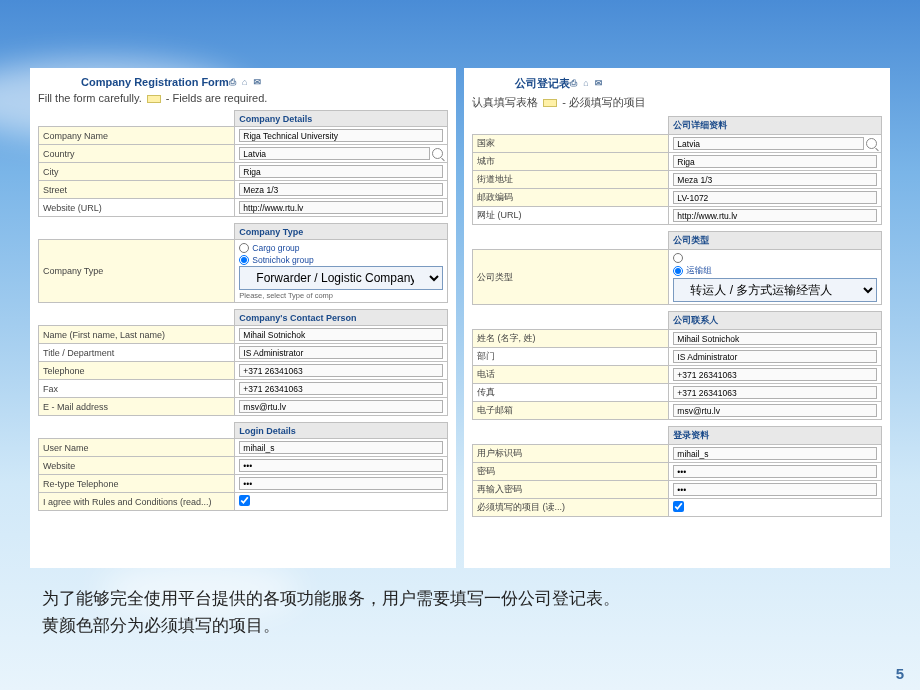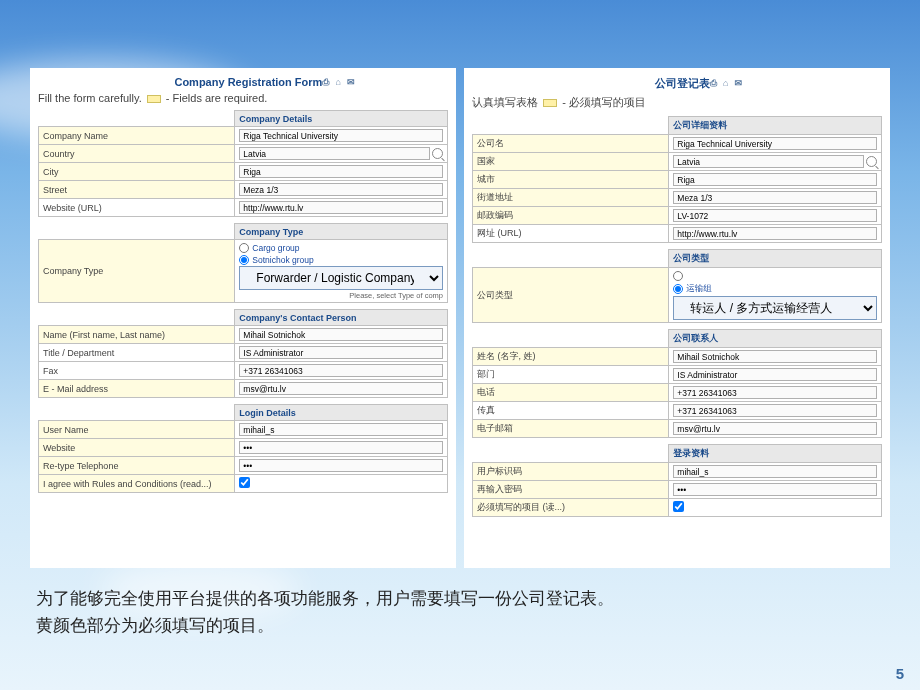--- a/index.html
+++ b/index.html
@@ -30,21 +30,21 @@
     color: #333;
     padding: 4px 8px 6px 8px;
     min-height: 500px;
   }
   .form-title {
     color: #1a4a8a;
     font-weight: bold;
     font-size: 11px;
     padding: 4px 0 2px 0;
     display: flex;
-    justify-content: center;
+    justify-content: flex-start;
     align-items: center;
     margin-left: 43px;
   }
   .title-icons { display: flex; gap: 6px; color: #5a7aa0; font-size: 9px; }
   .careful {
     font-size: 11px;
     color: #444;
     padding: 2px 0 6px 0;
   }
   .req-swatch {
@@ -112,33 +112,33 @@
     border: 1px solid #7a9ac0;
     background: #f0f4fa;
     font-size: 12px;
     height: 24px;
     padding: 0 12px;
   }
   .chk { width: 11px; height: 11px; }
   .caption {
     position: absolute;
     top: 585px;
-    left: 36px; right: 80px;
+    left: 42px; right: 80px;
     font-size: 17px;
     color: #222;
     line-height: 1.6;
   }
   .pagenum {
     position: absolute;
     bottom: 8px; right: 16px;
     font-size: 15px;
     color: #3a6aa0;
     font-weight: bold;
   }
-  .hint { font-size: 7.5px; color: #666; padding-top: 1px; text-align: right; }
+  .hint { font-size: 7.5px; color: #666; padding-top: 1px; }
 </style>
 </head>
 <body>
 
 <div class="cloud c1"></div>
 <div class="cloud c2"></div>
 
 <div class="forms-wrap">
 
   <div class="form-panel">
@@ -222,20 +222,24 @@
           </tr>
       <tr>
             <td class="label req">Name (First name, Last name)</td>
             <td><input class="inp" value="Mihail Sotnichok" style=""></td>
           </tr>
       <tr>
             <td class="label">Title / Department</td>
             <td><input class="inp" value="IS Administrator" style=""></td>
           </tr>
       <tr>
+            <td class="label req">Telephone</td>
+            <td><input class="inp" value="+371 26341063" style=""></td>
+          </tr>
+      <tr>
             <td class="label">Fax</td>
             <td><input class="inp" value="+371 26341063" style=""></td>
           </tr>
       <tr>
             <td class="label req">E - Mail address</td>
             <td><input class="inp" value="msv@rtu.lv" style=""></td>
           </tr>
     </tbody>
       </table>
 
@@ -280,24 +284,20 @@
       <span>- 必须填写的项目</span>
     </div>
 
     <table class="ft">
       <tbody>
           <tr>
             <td class="label" style="border:none"></td>
             <th>公司详细资料</th>
           </tr>
       <tr>
-            <td class="label req">公司名</td>
-            <td><input class="inp" value="Riga Technical University" style=""></td>
-          </tr>
-      <tr>
             <td class="label req">国家</td>
             <td>
               <div class="with-mag">
                 <input class="inp" value="Latvia" style="">
                 <span class="mag"></span>
               </div>
             </td>
           </tr>
       <tr>
             <td class="label req">城市</td>
@@ -373,20 +373,24 @@
       <tbody>
           <tr>
             <td class="label" style="border:none"></td>
             <th>登录资料</th>
           </tr>
       <tr>
             <td class="label req">用户标识码</td>
             <td><input class="inp" value="mihail_s" style=""></td>
           </tr>
       <tr>
+            <td class="label req">密码</td>
+            <td><input class="inp" value="•••" style=""></td>
+          </tr>
+      <tr>
             <td class="label req">再输入密码</td>
             <td><input class="inp" value="•••" style=""></td>
           </tr>
       <tr>
             <td class="label req">必须填写的项目 (读...)</td>
             <td><input type="checkbox" class="chk" checked="" style=""></td>
           </tr>
     </tbody>
       </table>
   </div>

